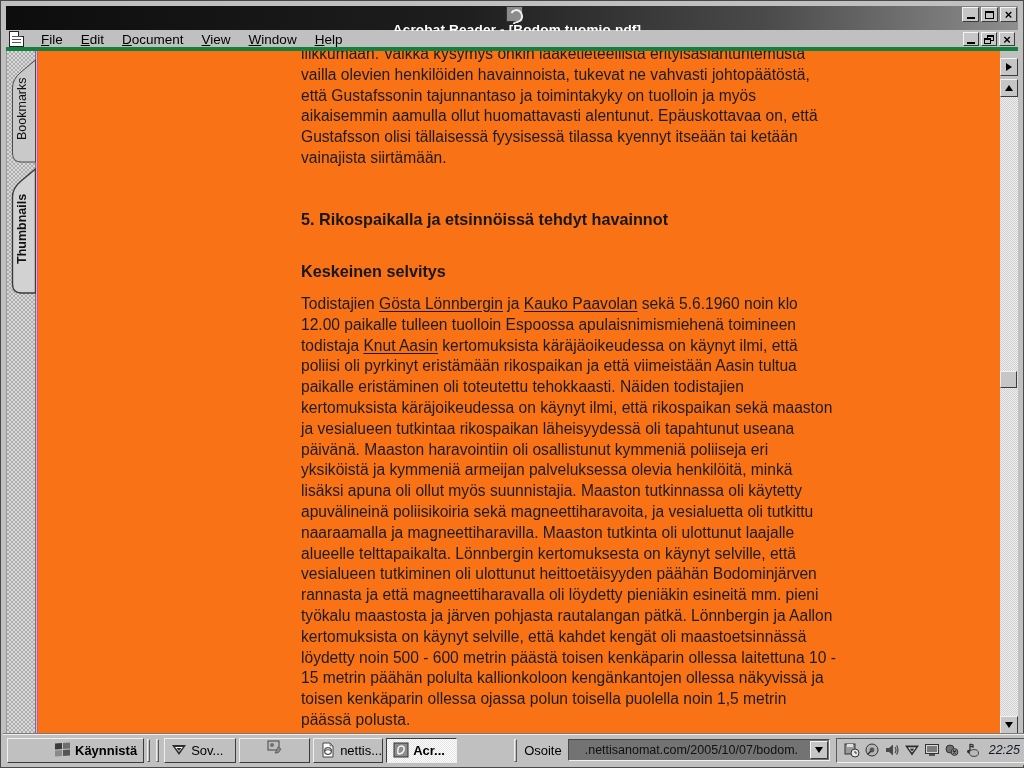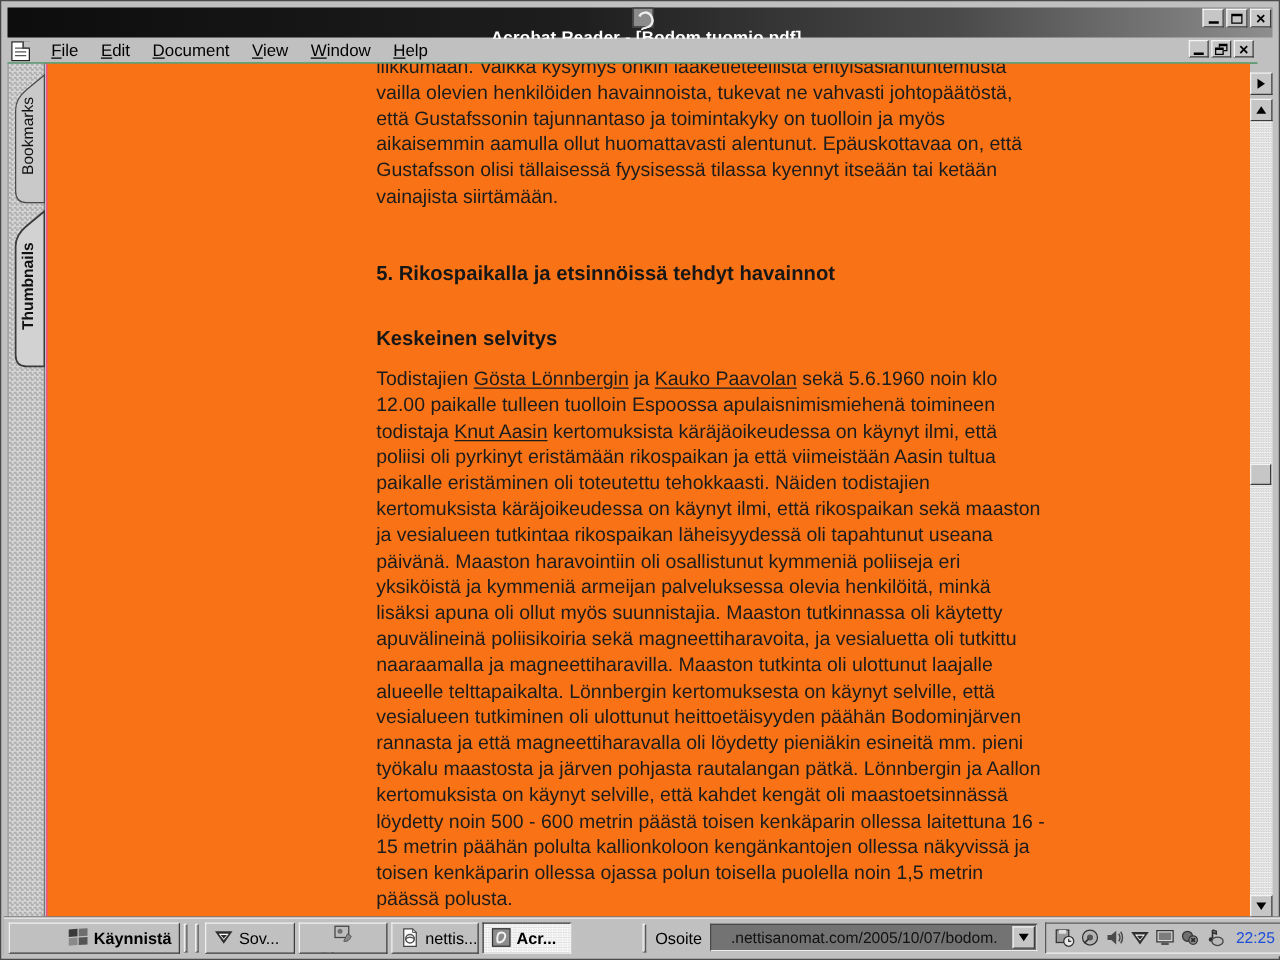--- a/index.html
+++ b/index.html
@@ -34,23 +34,23 @@
   .glyph-restore .r2 { position:absolute; left:0; bottom:0; width:7px; height:6px;
     border:1px solid #000; border-top:2px solid #000; background:#c6c6c6; }
 
   
   .acro-icon { width:17px; height:16px; background:#8c8c8c; border:1px solid #333;
     position:relative; flex:none; }
   .acro-icon::after { content:""; position:absolute; left:3px; top:2px; width:9px; height:10px;
     border:2px solid #eee; border-radius:50% 50% 50% 0; border-left-color:transparent; transform:rotate(-18deg); }
 
   
-  #menubar { position:absolute; left:3px; top:28px; right:15px; height:20px;
+  #menubar { position:absolute; left:3px; top:28px; right:3px; height:20px;
     background:#c0c0c0; display:flex; align-items:center; gap:0;
-    border-bottom:1px solid #15803d; }
+    border-bottom:4px solid #15803d; }
   .doc-icon { width:15px; height:16px; background:#fff; border:1px solid #222; margin:0 8px 0 3px;
     position:relative; flex:none; }
   .doc-icon::before { content:""; position:absolute; right:-1px; top:-1px; width:5px; height:5px;
     background:#c0c0c0; border-left:1px solid #222; border-bottom:1px solid #222; }
   .doc-icon::after { content:""; position:absolute; left:2px; top:4px; width:9px; height:1px;
     background:#555; box-shadow:0 3px 0 #555, 0 6px 0 #555; }
   .menu-item { font-size:13.5px; color:#000; padding:2px 9px; cursor:default; }
   .menu-item::first-letter { text-decoration:underline; }
   #mdi-controls { position:absolute; right:3px; top:1px; display:flex; gap:2px; }
   #mdi-controls .winbtn { width:16px; height:14px; }
@@ -127,21 +127,21 @@
     font-family:"Liberation Sans",sans-serif; padding-left:16px; color:#111; background:transparent; }
   #address-drop { position:absolute; right:1px; top:1px; bottom:1px; width:18px; background:#c6c6c6;
     display:flex; align-items:center; justify-content:center;
     border-top:1px solid #f2f2f2; border-left:1px solid #f2f2f2;
     border-right:1px solid #3c3c3c; border-bottom:1px solid #3c3c3c; }
 
   #tray { height:25px; margin-left:6px; display:flex; align-items:center; gap:2px; padding:0 6px;
     border-top:1px solid #5a5a5a; border-left:1px solid #5a5a5a;
     border-right:1px solid #efefef; border-bottom:1px solid #efefef; }
   .tray-ico { width:18px; height:17px; display:inline-flex; align-items:center; justify-content:center; }
-  #clock { font-size:12.5px; color:#1d4ed8; margin-left:6px; white-space:nowrap; }
+  #clock { font-size:12.5px; color:#0f172a; margin-left:6px; white-space:nowrap;font-style:italic; }
 
   .spacer { flex:1; }
 </style>
 </head>
 <body>
 
 <div id="frame">
 
   <div id="titlebar">
     <span class="acro-icon"></span>
@@ -223,21 +223,21 @@
             <div class="line"><span>päivänä. Maaston haravointiin oli osallistunut kymmeniä poliiseja eri</span></div>
             <div class="line"><span>yksiköistä ja kymmeniä armeijan palveluksessa olevia henkilöitä, minkä</span></div>
             <div class="line"><span>lisäksi apuna oli ollut myös suunnistajia. Maaston tutkinnassa oli käytetty</span></div>
             <div class="line"><span>apuvälineinä poliisikoiria sekä magneettiharavoita, ja vesialuetta oli tutkittu</span></div>
             <div class="line"><span>naaraamalla ja magneettiharavilla. Maaston tutkinta oli ulottunut laajalle</span></div>
             <div class="line"><span>alueelle telttapaikalta. Lönnbergin kertomuksesta on käynyt selville, että</span></div>
             <div class="line"><span>vesialueen tutkiminen oli ulottunut heittoetäisyyden päähän Bodominjärven</span></div>
             <div class="line"><span>rannasta ja että magneettiharavalla oli löydetty pieniäkin esineitä mm. pieni</span></div>
             <div class="line"><span>työkalu maastosta ja järven pohjasta rautalangan pätkä. Lönnbergin ja Aallon</span></div>
             <div class="line"><span>kertomuksista on käynyt selville, että kahdet kengät oli maastoetsinnässä</span></div>
-            <div class="line"><span>löydetty noin 500 - 600 metrin päästä toisen kenkäparin ollessa laitettuna 16 -</span></div>
+            <div class="line"><span>löydetty noin 500 - 600 metrin päästä toisen kenkäparin ollessa laitettuna 10 -</span></div>
             <div class="line"><span>15 metrin päähän polulta kallionkoloon kengänkantojen ollessa näkyvissä ja</span></div>
             <div class="line"><span>toisen kenkäparin ollessa ojassa polun toisella puolella noin 1,5 metrin</span></div>
             <div class="line"><span>päässä polusta.</span></div>
           </div>
       </div>
     </div>
 
     <div id="vscroll">
       <span class="sb-btn" style="top:7px;">
           <span class="tri-right"></span>

